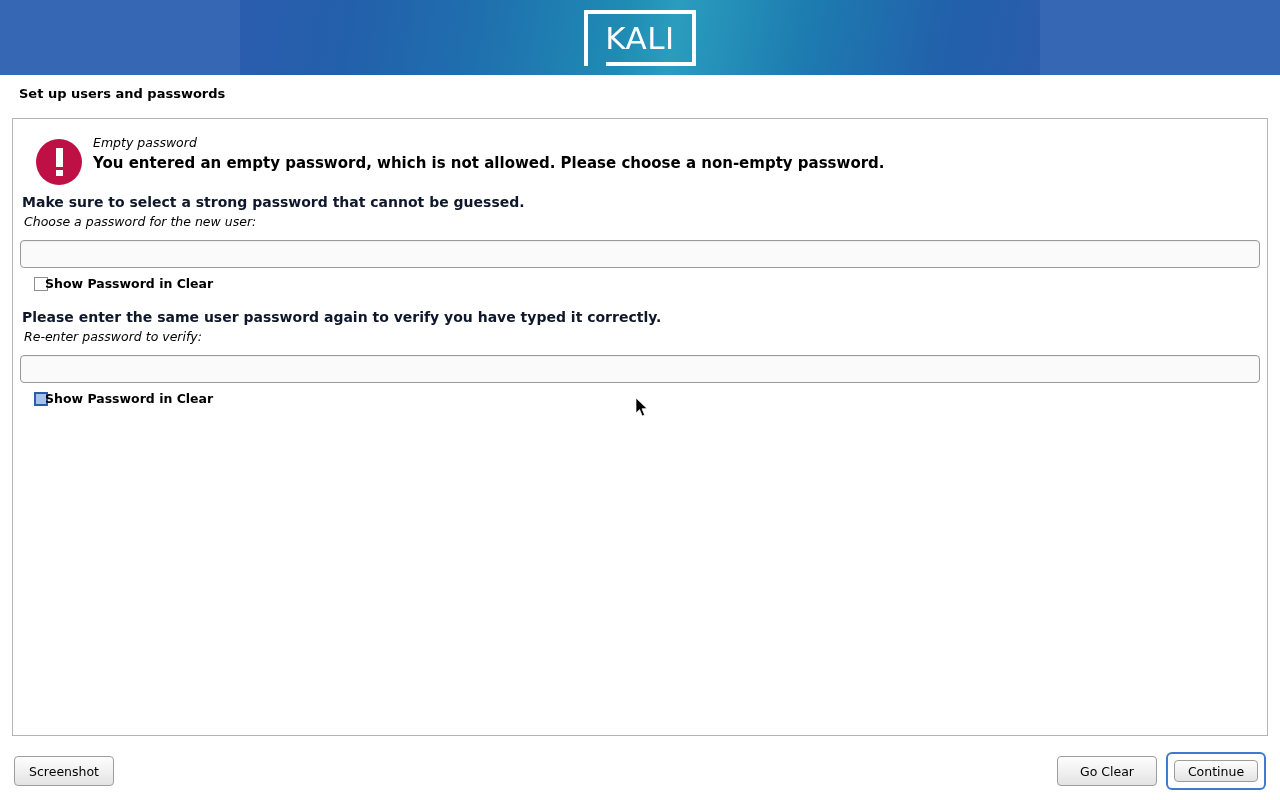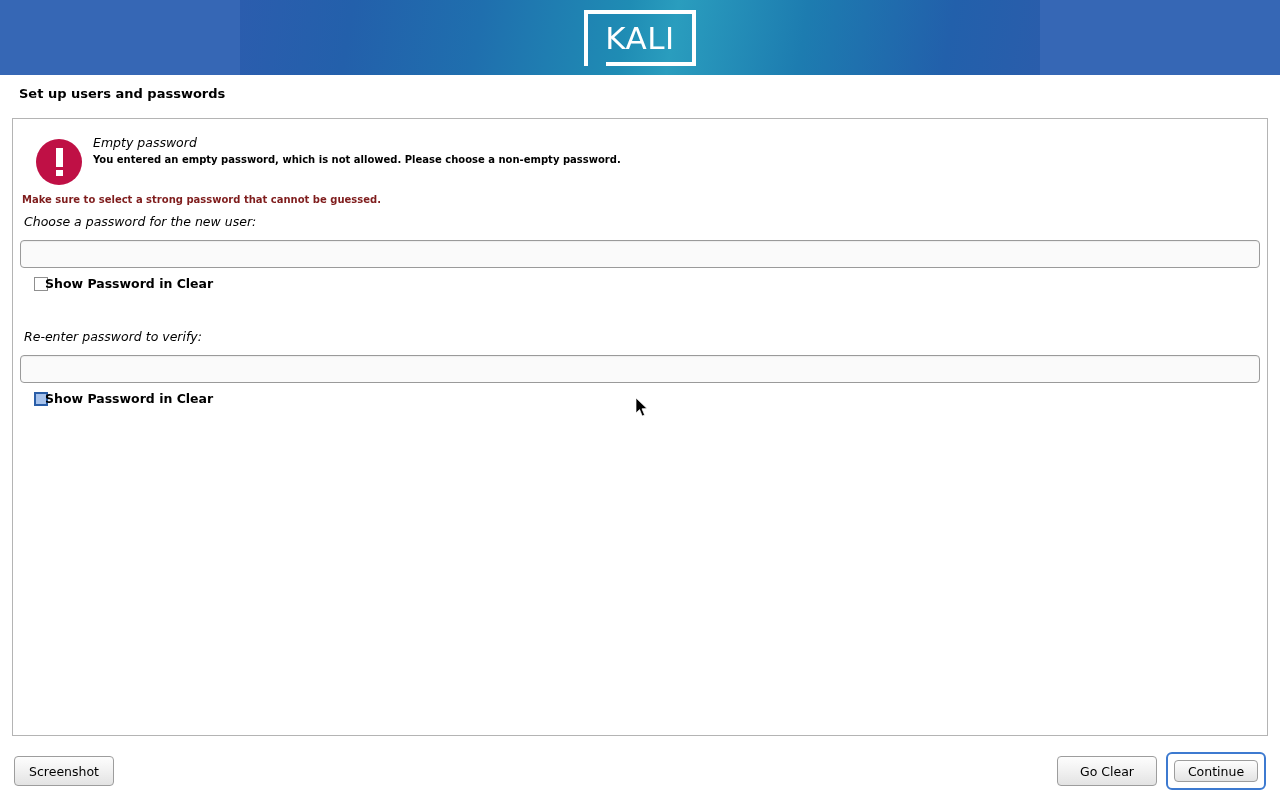--- a/index.html
+++ b/index.html
@@ -74,25 +74,25 @@
   .err-icon .bang-dot {
     position: absolute; left: 19.5px; top: 31px; width: 7px; height: 6px;
     background: #ffffff;
   }
   .err-title {
     position: absolute; left: 71px; top: 9px;
     font-style: italic; font-size: 12.5px; color: #000;
   }
   .err-body {
     position: absolute; left: 71px; top: 28px;
-    font-weight: bold; font-size: 10px; color: #000;
-  }
-
-  
-  .hint-strong { position:absolute; font-weight:bold; font-size:10px; color:#7f1d1d; }
+    font-weight: bold; font-size: 15px; color: #000;
+  }
+
+  
+  .hint-strong { position:absolute; font-weight:bold; font-size:14px; color:#0f172a; }
   .hint-italic { position:absolute; font-style:italic; font-size:12.5px; color:#000; }
 
   .text-input {
     position: absolute;
     height: 28px;
     background: #fafafa;
     border: 1px solid #9a9a9a;
     border-radius: 4px;
     box-shadow: inset 0 1px 1px rgba(0,0,0,0.05);
     font-family: "DejaVu Sans", "Liberation Sans", sans-serif;
@@ -172,20 +172,21 @@
     </div>
 
     <div class="hint-strong" style="left:9px; top:75px;">Make sure to select a strong password that cannot be guessed.</div>
     <div class="hint-italic" style="left:11px; top:95px;">Choose a password for the new user:</div>
     <input class="text-input" type="password" style="left: 7px; top: 121px; width: 1240px;" placeholder="">
     <div class="cbrow" style="left:21px; top:157px;">
       <div class="cbox"></div>
       <div class="cblabel">Show Password in Clear</div>
     </div>
 
+    <div class="hint-strong" style="left:9px; top:190px;">Please enter the same user password again to verify you have typed it correctly.</div>
     <div class="hint-italic" style="left:11px; top:210px;">Re-enter password to verify:</div>
     <input class="text-input" type="password" style="left: 7px; top: 236px; width: 1240px;" placeholder="">
     <div class="cbrow" style="left:21px; top:272px;">
       <div class="cbox focused"></div>
       <div class="cblabel">Show Password in Clear</div>
     </div>
 
   </div>
 
   <div class="btn" style="left:14px; top:756px; width:100px;">Screenshot</div>

